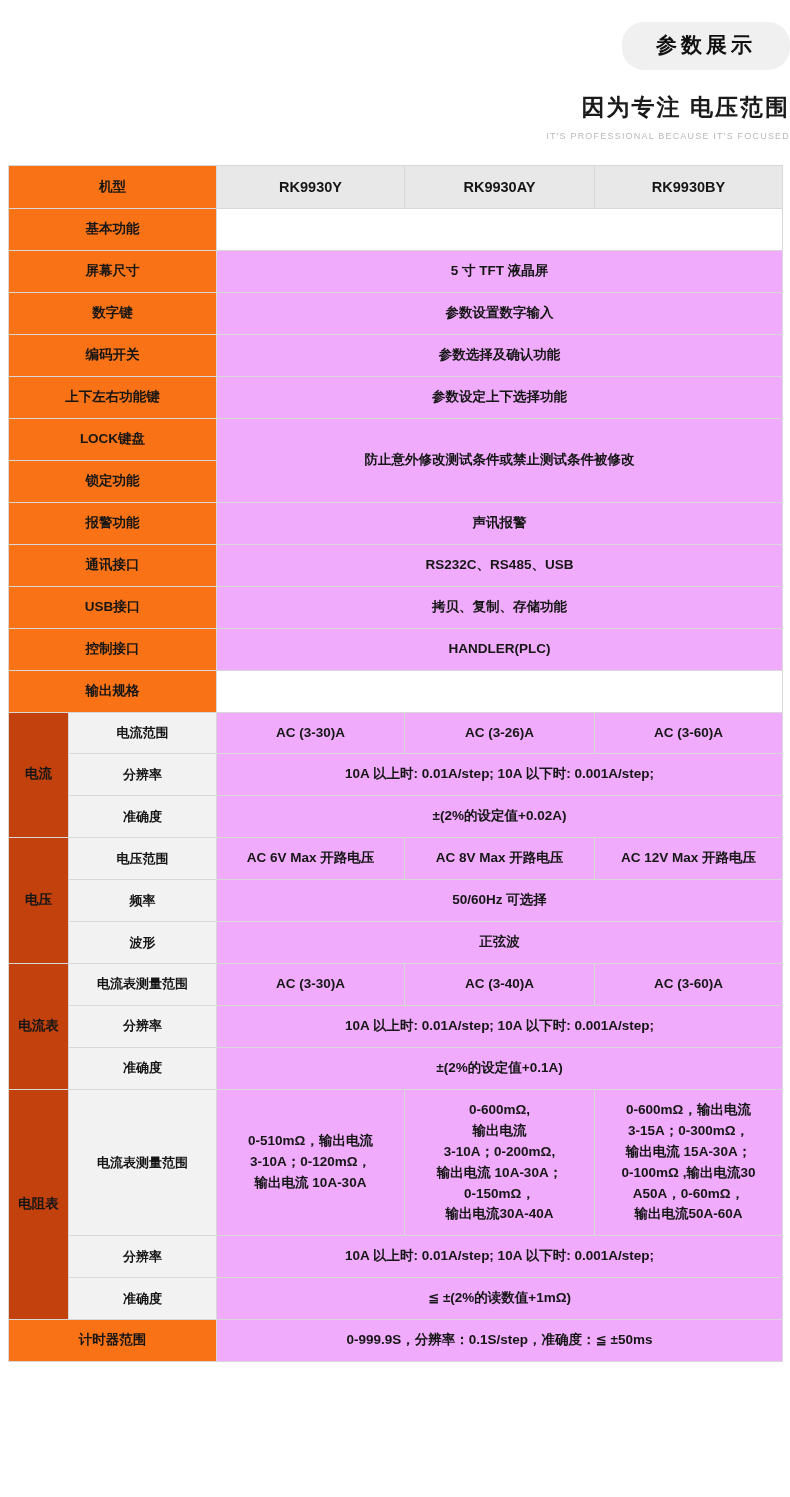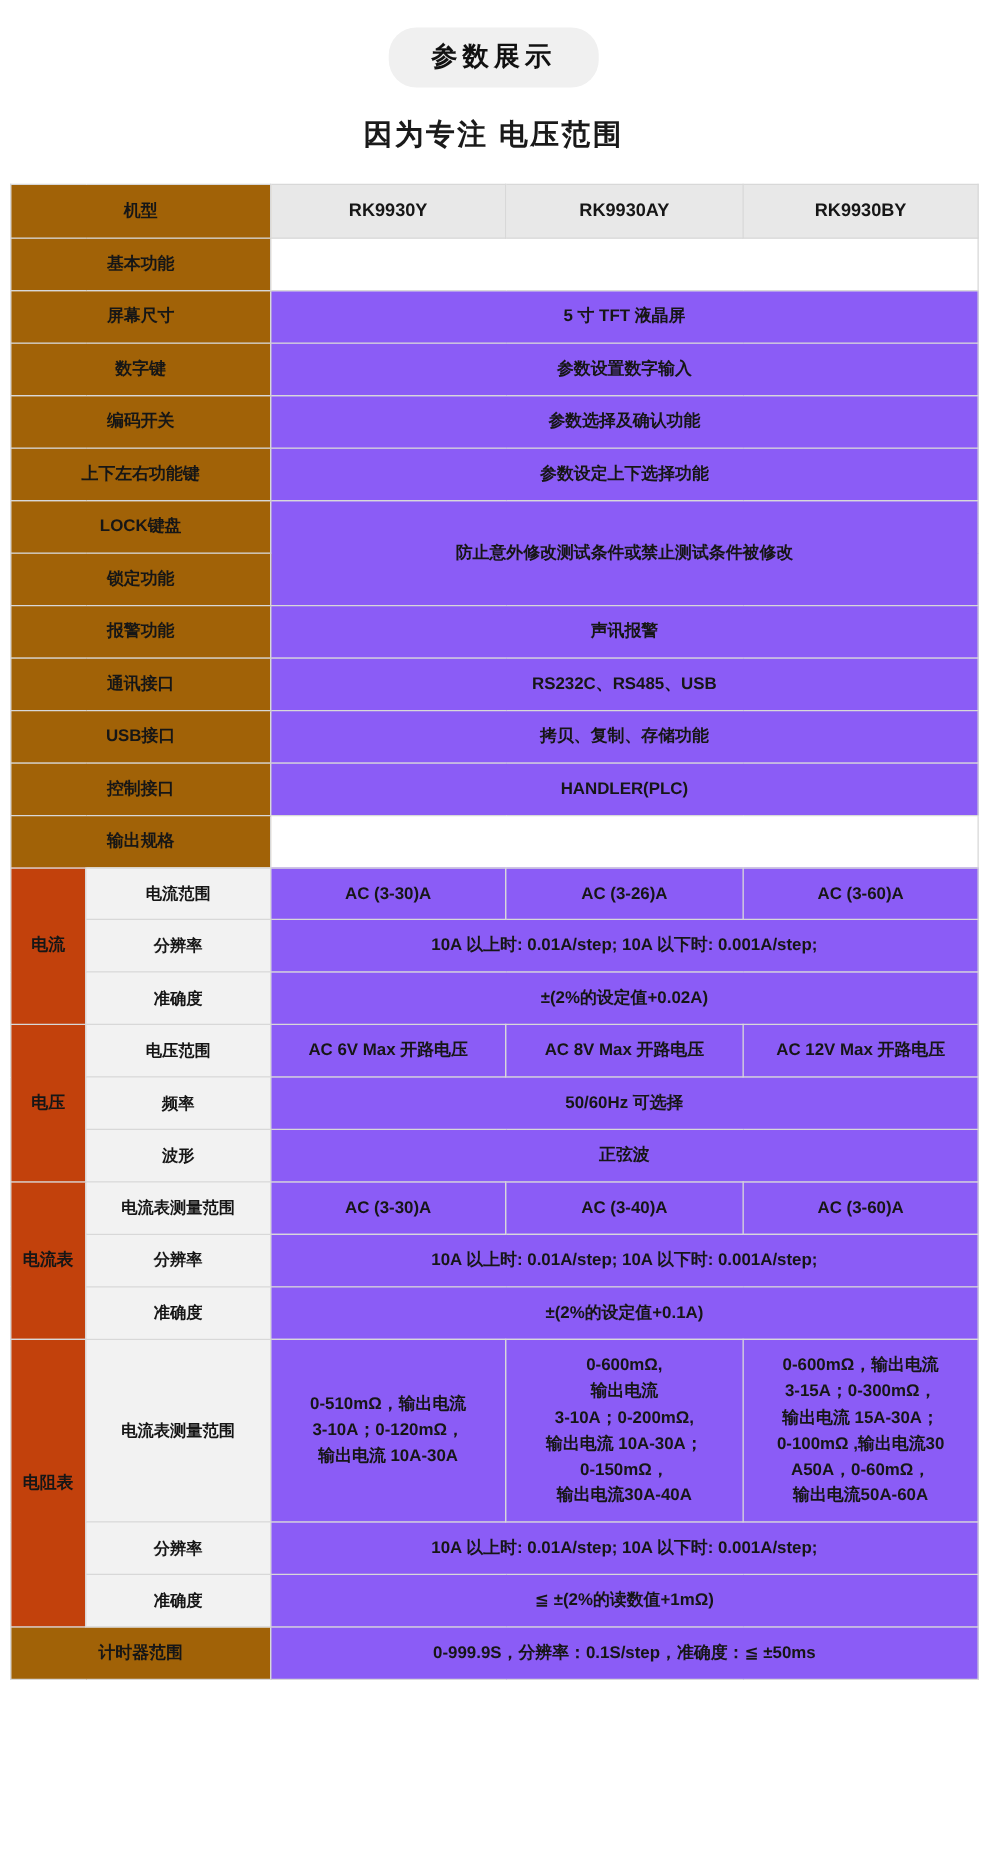--- a/index.html
+++ b/index.html
@@ -13,21 +13,21 @@
     color: #1a1a1a;
     -webkit-font-smoothing: antialiased;
   }
   .page {
     width: 790px;
     box-sizing: border-box;
     padding: 0;
   }
   
   .header {
-    text-align: center;
+    text-align: right;
     padding-top: 22px;
   }
   .badge {
     display: inline-block;
     background: #f0f0f0;
     border-radius: 22px;
     padding: 9px 34px 11px 34px;
     font-size: 21px;
     font-weight: 700;
     letter-spacing: 4px;
@@ -69,21 +69,21 @@
   }
   table.spec td {
     border: 1px solid #d8d8d8;
     padding: 10px 6px;
     text-align: center;
     vertical-align: middle;
     line-height: 1.55;
     color: #161616;
   }
   td.label {
-    background: #a16207;
+    background: #f97316;
     text-align: left;
     padding-left: 10px;
     font-weight: 700;
     font-size: 13.5px;
   }
   td.sublabel {
     background: #f2f2f2;
     text-align: left;
     padding-left: 10px;
     font-weight: 700;
@@ -95,21 +95,21 @@
     font-weight: 700;
     font-size: 13.5px;
   }
   td.model-head {
     background: #e8e8e8;
     font-weight: 700;
     font-size: 14.5px;
     padding: 12px 6px;
   }
   td.val {
-    background: #8b5cf6;
+    background: #f0abfc;
     font-weight: 700;
   }
   td.empty {
     background: #ffffff;
   }
   td.tall {
     line-height: 1.85;
   }
   .col-a { width: 60px; }
   .col-b { width: 148px; }
@@ -118,20 +118,21 @@
   .col-e { width: 188px; }
 </style>
 </head>
 <body>
 
 <div class="page">
 
   <div class="header">
     <div class="badge">参数展示</div>
     <div class="sub-title">因为专注 电压范围</div>
+    <div class="sub-en">IT'S PROFESSIONAL BECAUSE IT'S FOCUSED</div>
   </div>
 
   <div class="table-wrap">
     <table class="spec">
       <colgroup>
         <col class="col-a">
           <col class="col-b">
           <col class="col-c">
           <col class="col-d">
           <col class="col-e">

